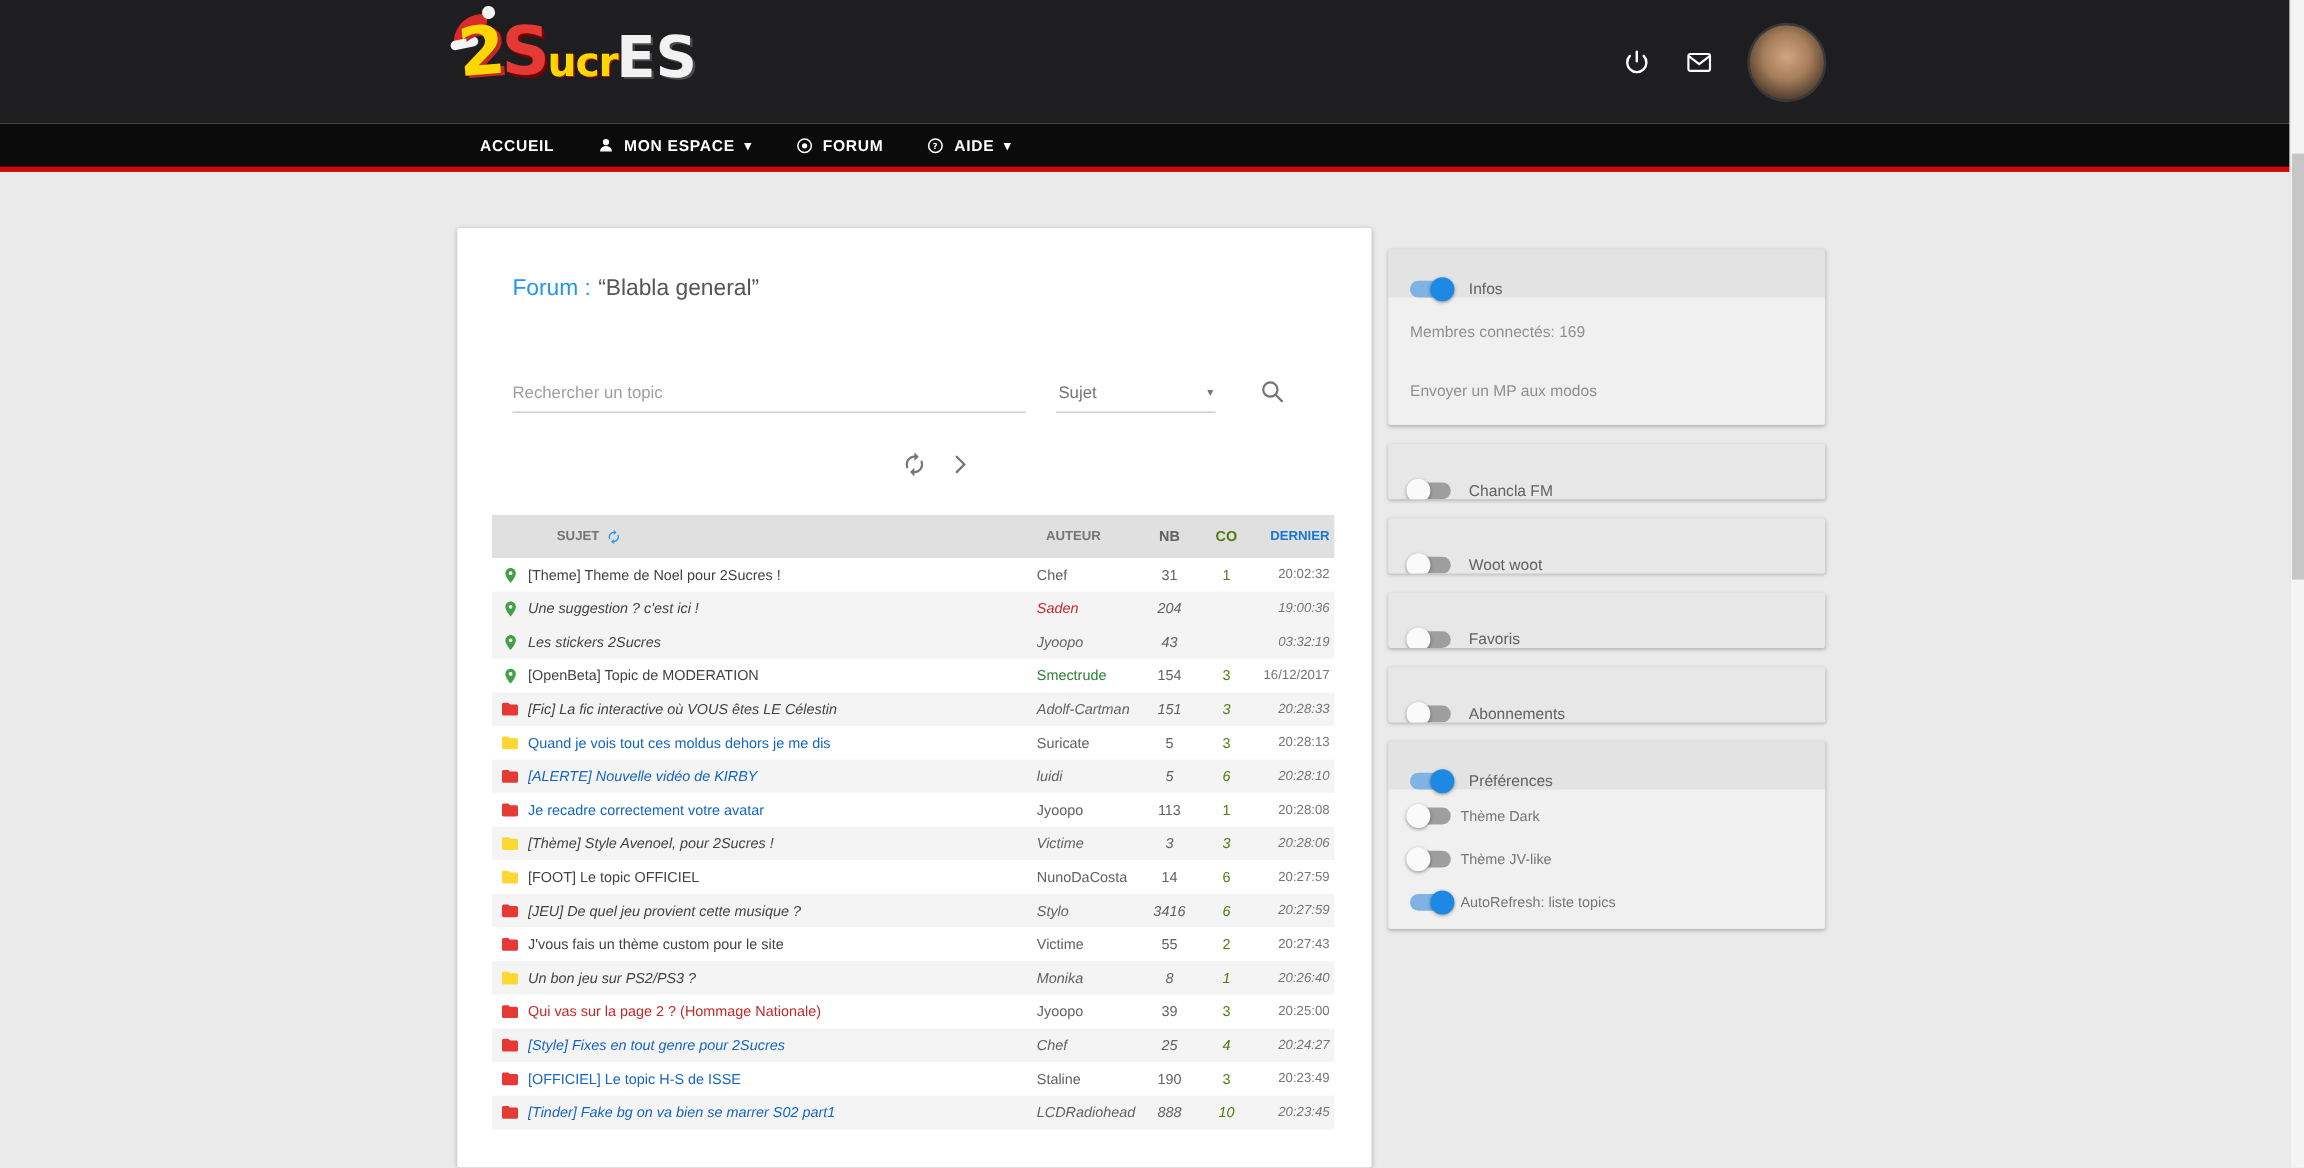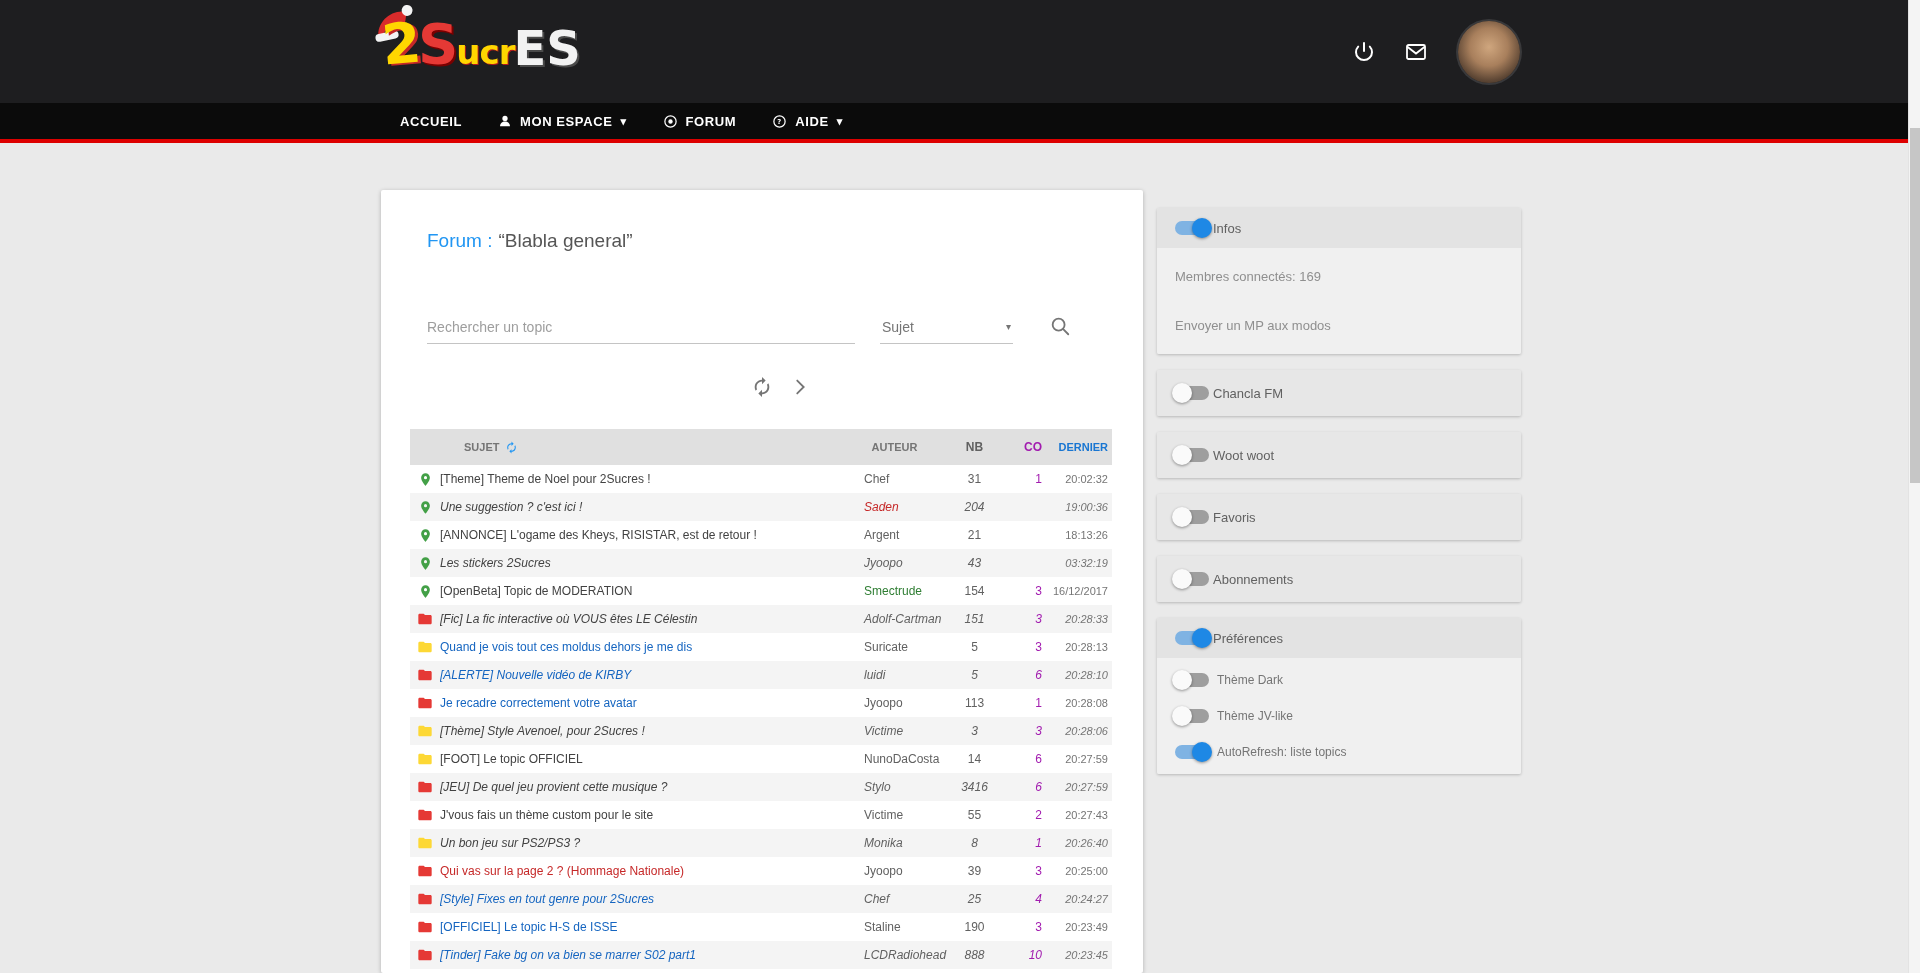--- a/index.html
+++ b/index.html
@@ -53,34 +53,34 @@
   .pager .picon { width:22px; height:22px; cursor:pointer; }
 
   
   .topic-table { position:absolute; left:29px; top:239px; width:702px; }
   .thead { height:36px; background:#e0e0e0; display:flex; align-items:center; font-size:11px;
            font-weight:bold; color:#757575; }
   .c-icon  { width:30px; display:flex; justify-content:center; flex:none; }
   .c-title { flex:1; min-width:0; padding-right:8px; white-space:nowrap; overflow:hidden; text-overflow:ellipsis; }
   .c-author{ width:105px; flex:none; padding-left:22px; font-size:12px; white-space:nowrap; overflow:hidden; }
   .c-nb    { width:55px; flex:none; text-align:center; font-size:12px; color:#616161; }
-  .c-co    { width:40px; flex:none; text-align:right; font-size:12px; color:#a21caf; }
+  .c-co    { width:40px; flex:none; text-align:center; font-size:12px; color:#4d7c0f; }
   .c-last  { width:70px; flex:none; text-align:right; padding-right:4px; font-size:11px; color:#757575; }
   .thead .c-title { display:flex; align-items:center; gap:6px; padding-left:24px; overflow:visible; }
   .thead .c-author { text-align:center; padding-left:0; font-size:11px; }
   .thead .c-last { color:#1976d2; cursor:pointer; font-size:11px; }
   .trow { height:28px; display:flex; align-items:center; font-size:12px; background:#fff; cursor:pointer; }
   .trow.alt { background:#f4f4f4;font-style:italic; }
   .t-default{ color:#424242; } .t-link{ color:#1565c0; } .t-red{ color:#c62828; }
   .a-default{ color:#616161; } .a-red{ color:#c62828; } .a-green{ color:#2e7d32; }
 
   
   .sidebar { position:absolute; left:1157px; top:208px; width:364px; }
   .card { margin-bottom:16px; box-shadow:0 1px 3px rgba(0,0,0,.22); border-radius:2px; overflow:hidden; }
-  .card-head { height:40px; background:#e3e3e3; display:flex; align-items:center; padding:0 18px; gap:4px; }
+  .card-head { height:40px; background:#e3e3e3; display:flex; align-items:flex-end; padding:0 18px; gap:15px; }
   .card-head.solo { height:46px; background:#e7e7e7; }
   .card-label { font-size:13px; color:#616161; }
   .card-body { background:#f0f0f0; padding:4px 0; }
   .card-item { padding:17px 18px; font-size:13px; color:#8f8f8f; cursor:pointer; }
   .pref-row { display:flex; align-items:flex-end; gap:8px; padding:11px 18px; }
   .pref-label { font-size:12px; color:#757575; }
 
   .toggle { position:relative; width:34px; height:14px; border-radius:8px; flex:none; cursor:pointer; }
   .toggle.on  { background:#7fb3e3; }
   .toggle.off { background:#9e9e9e; }
@@ -217,32 +217,20 @@
             <svg width="15" height="15" viewBox="0 0 24 24">
               <path fill="#43a047" d="M12 2C8.13 2 5 5.13 5 9c0 5.25 7 13 7 13s7-7.75 7-13c0-3.87-3.13-7-7-7zm0 9.5a2.5 2.5 0 1 1 0-5 2.5 2.5 0 0 1 0 5z"></path>
             </svg>
           </span>
           <span class="c-title t-default">Une suggestion ? c'est ici !</span>
           <span class="c-author a-red">Saden</span>
           <span class="c-nb">204</span>
           <span class="c-co"></span>
           <span class="c-last">19:00:36</span>
         </div>
-        <div class="trow">
-          <span class="c-icon">
-            <svg width="15" height="15" viewBox="0 0 24 24">
-              <path fill="#43a047" d="M12 2C8.13 2 5 5.13 5 9c0 5.25 7 13 7 13s7-7.75 7-13c0-3.87-3.13-7-7-7zm0 9.5a2.5 2.5 0 1 1 0-5 2.5 2.5 0 0 1 0 5z"></path>
-            </svg>
-          </span>
-          <span class="c-title t-default">[ANNONCE] L'ogame des Kheys, RISISTAR, est de retour !</span>
-          <span class="c-author a-default">Argent</span>
-          <span class="c-nb">21</span>
-          <span class="c-co"></span>
-          <span class="c-last">18:13:26</span>
-        </div>
         <div class="trow alt">
           <span class="c-icon">
             <svg width="15" height="15" viewBox="0 0 24 24">
               <path fill="#43a047" d="M12 2C8.13 2 5 5.13 5 9c0 5.25 7 13 7 13s7-7.75 7-13c0-3.87-3.13-7-7-7zm0 9.5a2.5 2.5 0 1 1 0-5 2.5 2.5 0 0 1 0 5z"></path>
             </svg>
           </span>
           <span class="c-title t-default">Les stickers 2Sucres</span>
           <span class="c-author a-default">Jyoopo</span>
           <span class="c-nb">43</span>
           <span class="c-co"></span>

